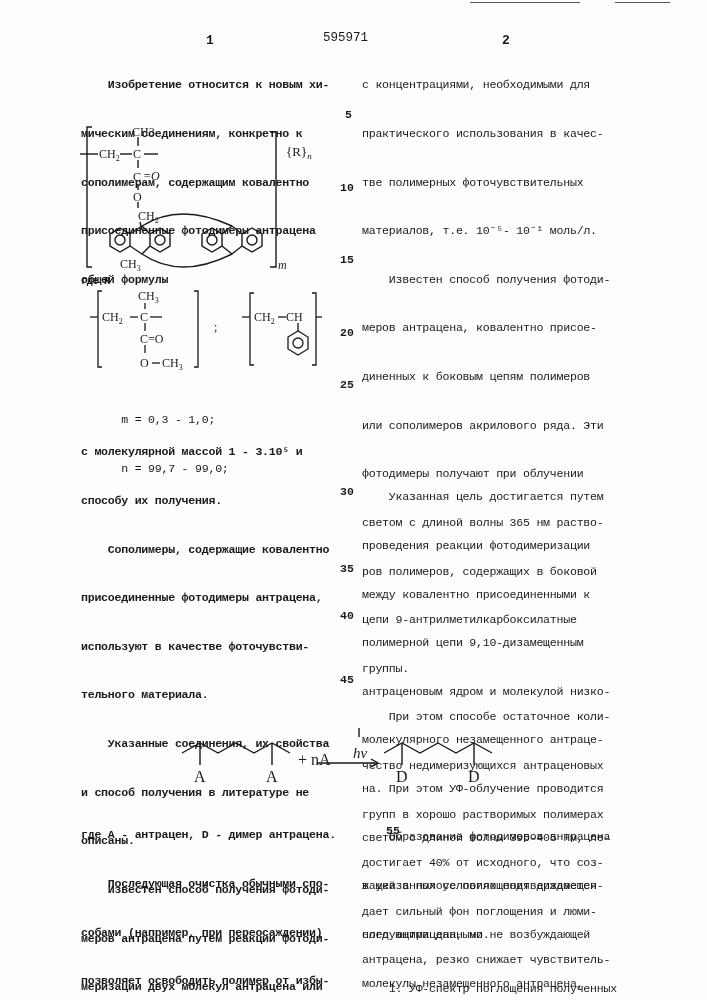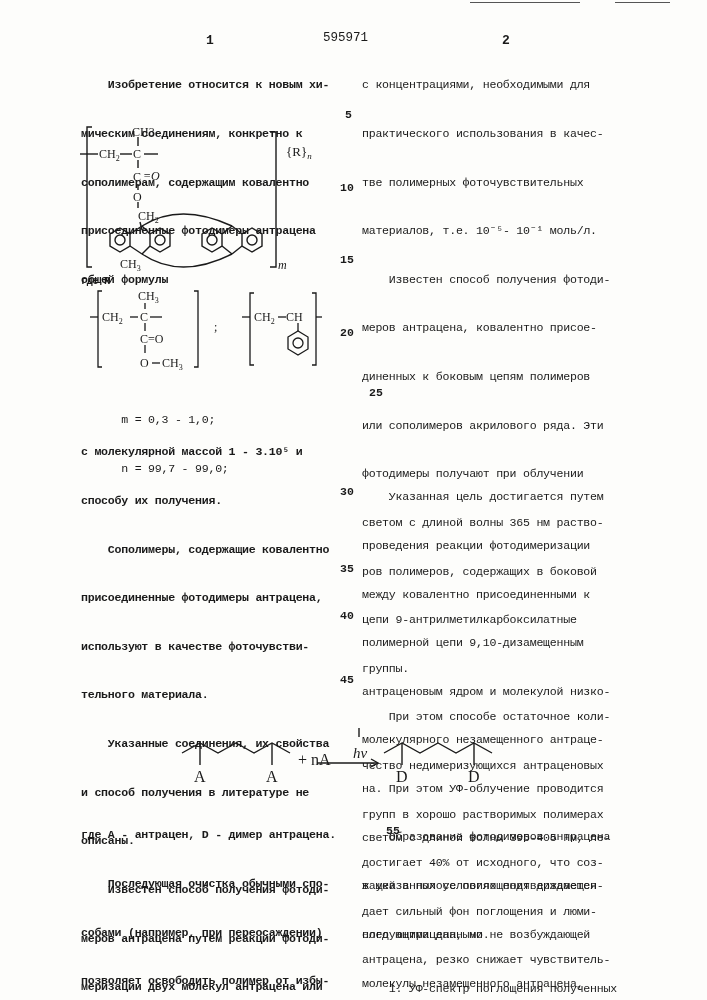--- a/index.html
+++ b/index.html
@@ -238,20 +238,20 @@
     <p>следующими данными.</p>
     <p style="margin-top:6px;">    1. УФ-спектр поглощения полученных</p>
     
     
   </div>
 
   <div class="lnum" style="left:345px;top:108px;">5</div>
   <div class="lnum" style="left:340px;top:181px;">10</div>
   <div class="lnum" style="left:340px;top:253px;">15</div>
   <div class="lnum" style="left:340px;top:326px;">20</div>
-  <div class="lnum" style="left:340px;top:386px;margin-left:29px;">25</div>
+  <div class="lnum" style="left:340px;top:378px;">25</div>
   <div class="lnum" style="left:340px;top:485px;">30</div>
   <div class="lnum" style="left:340px;top:562px;">35</div>
   <div class="lnum" style="left:340px;top:609px;text-align:center;">40</div>
   <div class="lnum" style="left:340px;top:673px;">45</div>
   <div class="lnum" style="left:340px;top:824px;margin-left:46px;">55</div>
 
 </div>
 
 </body></html>

